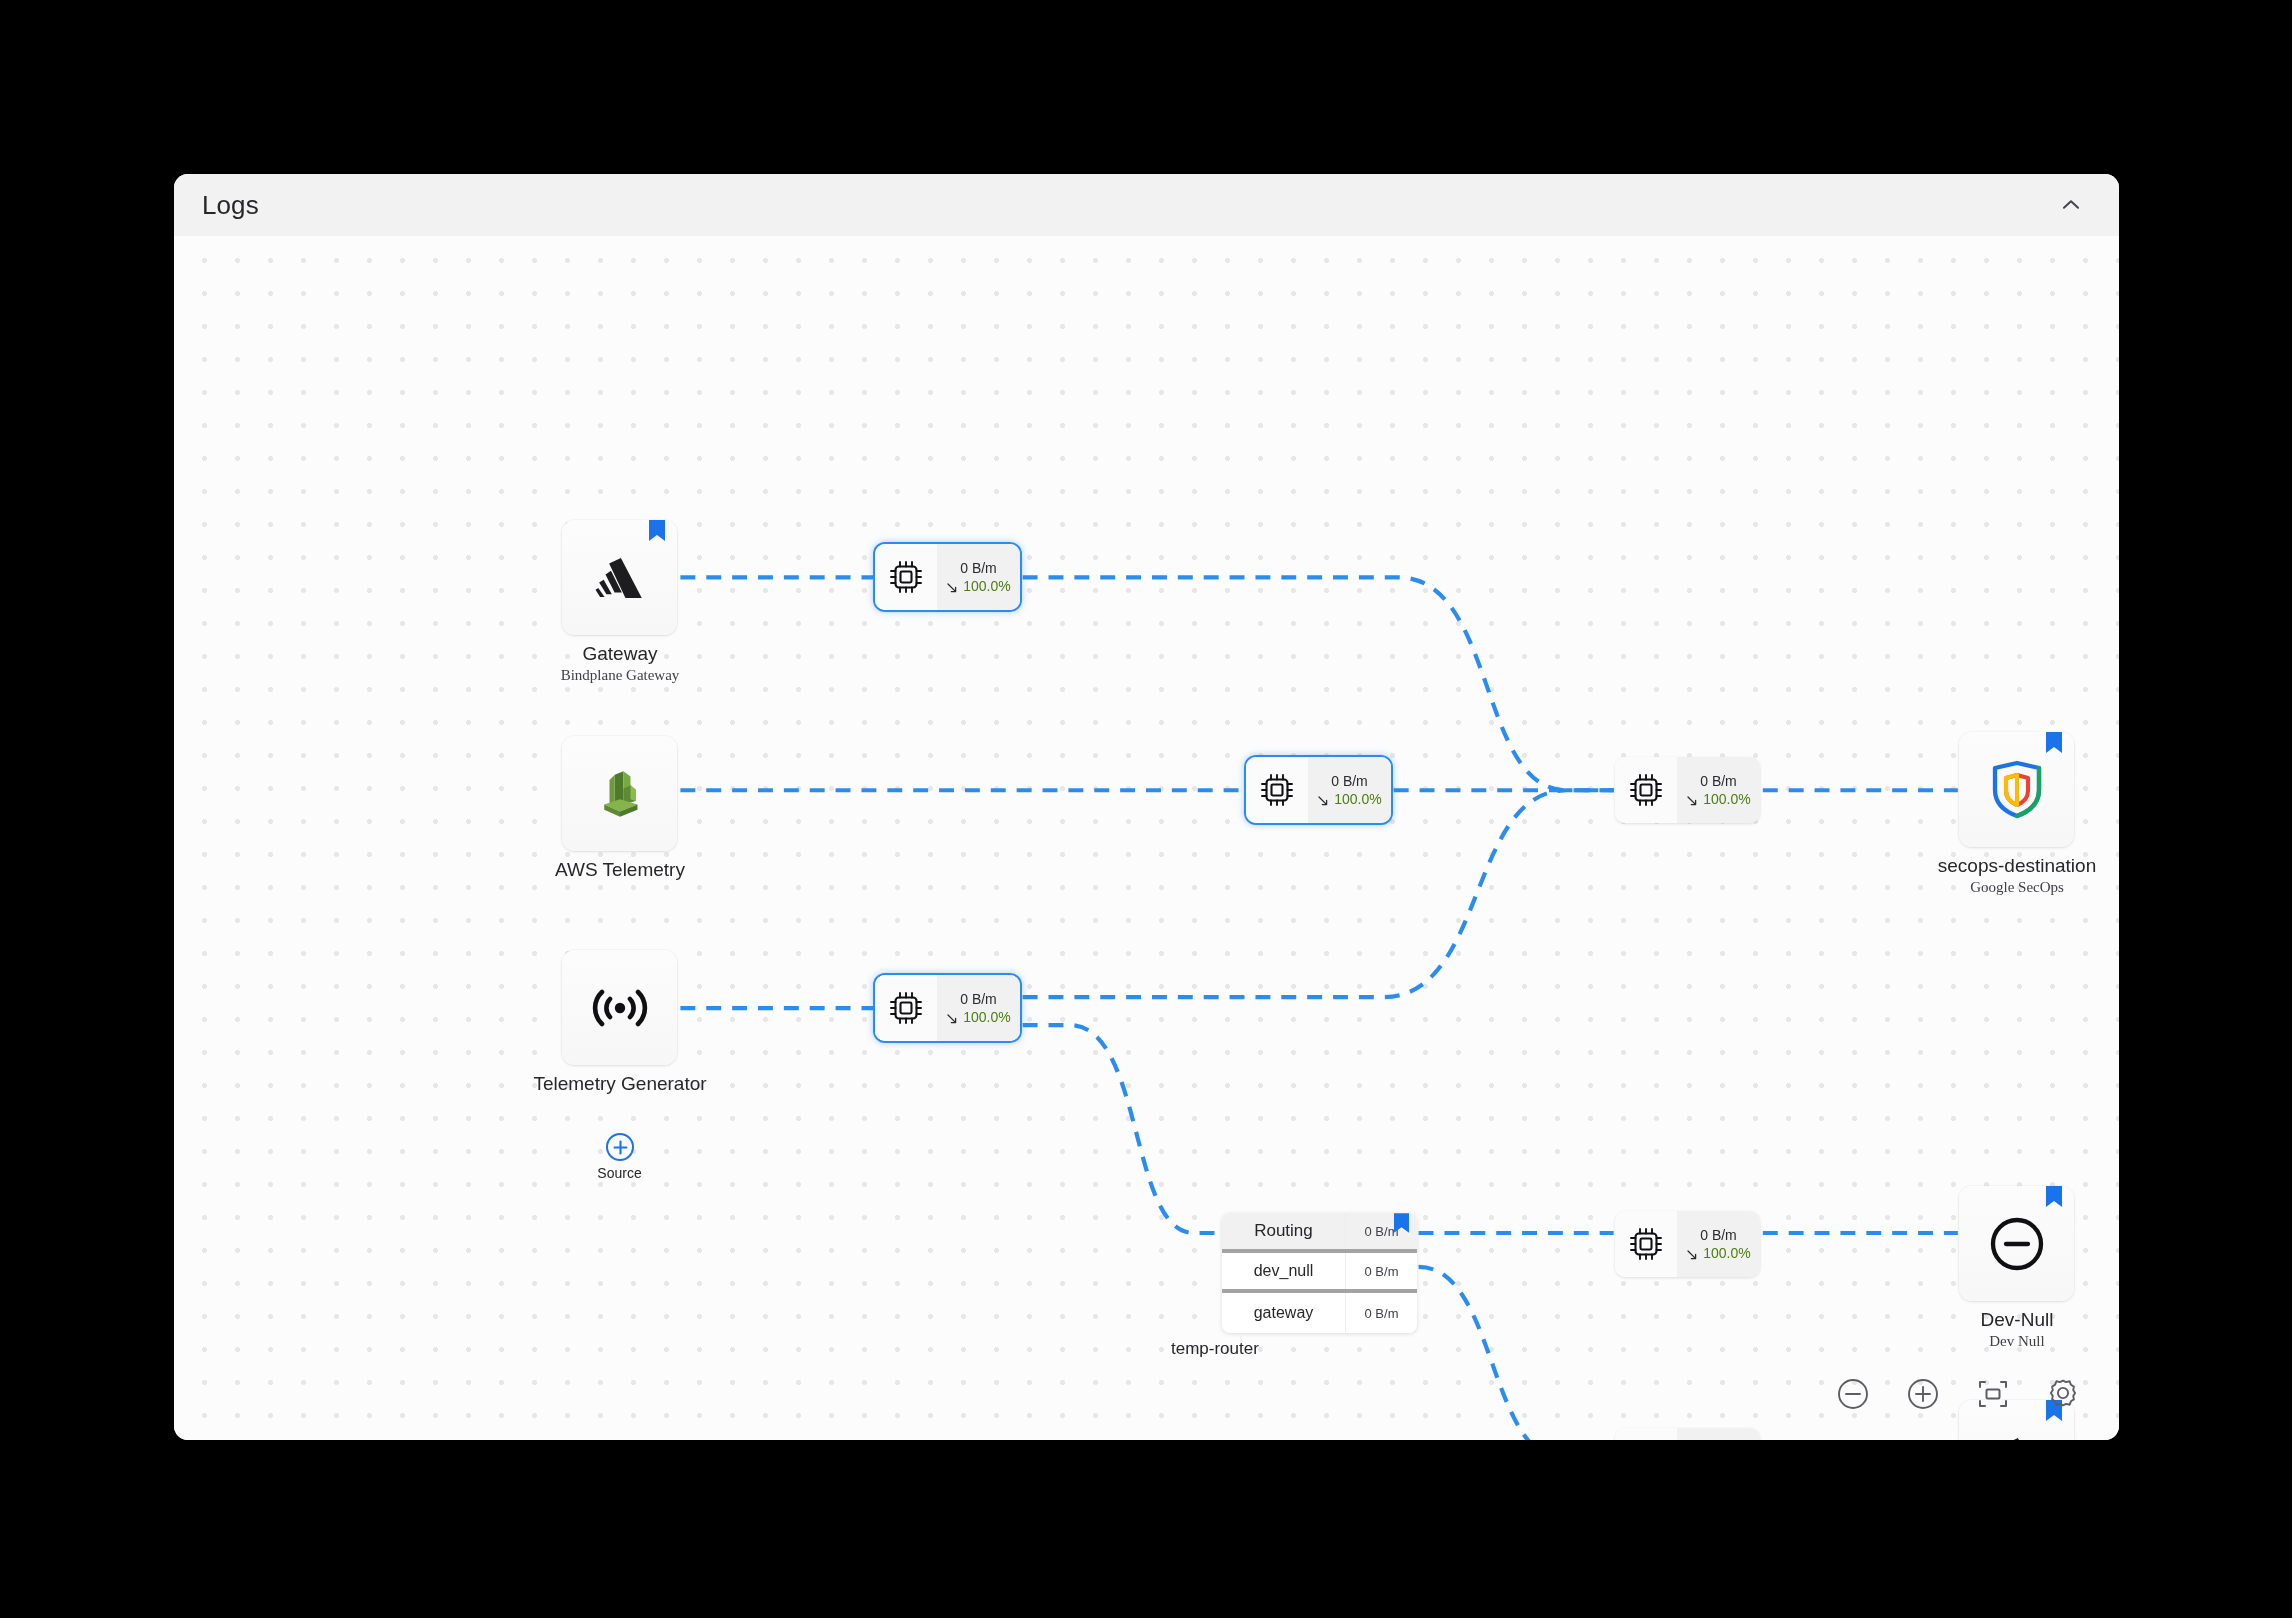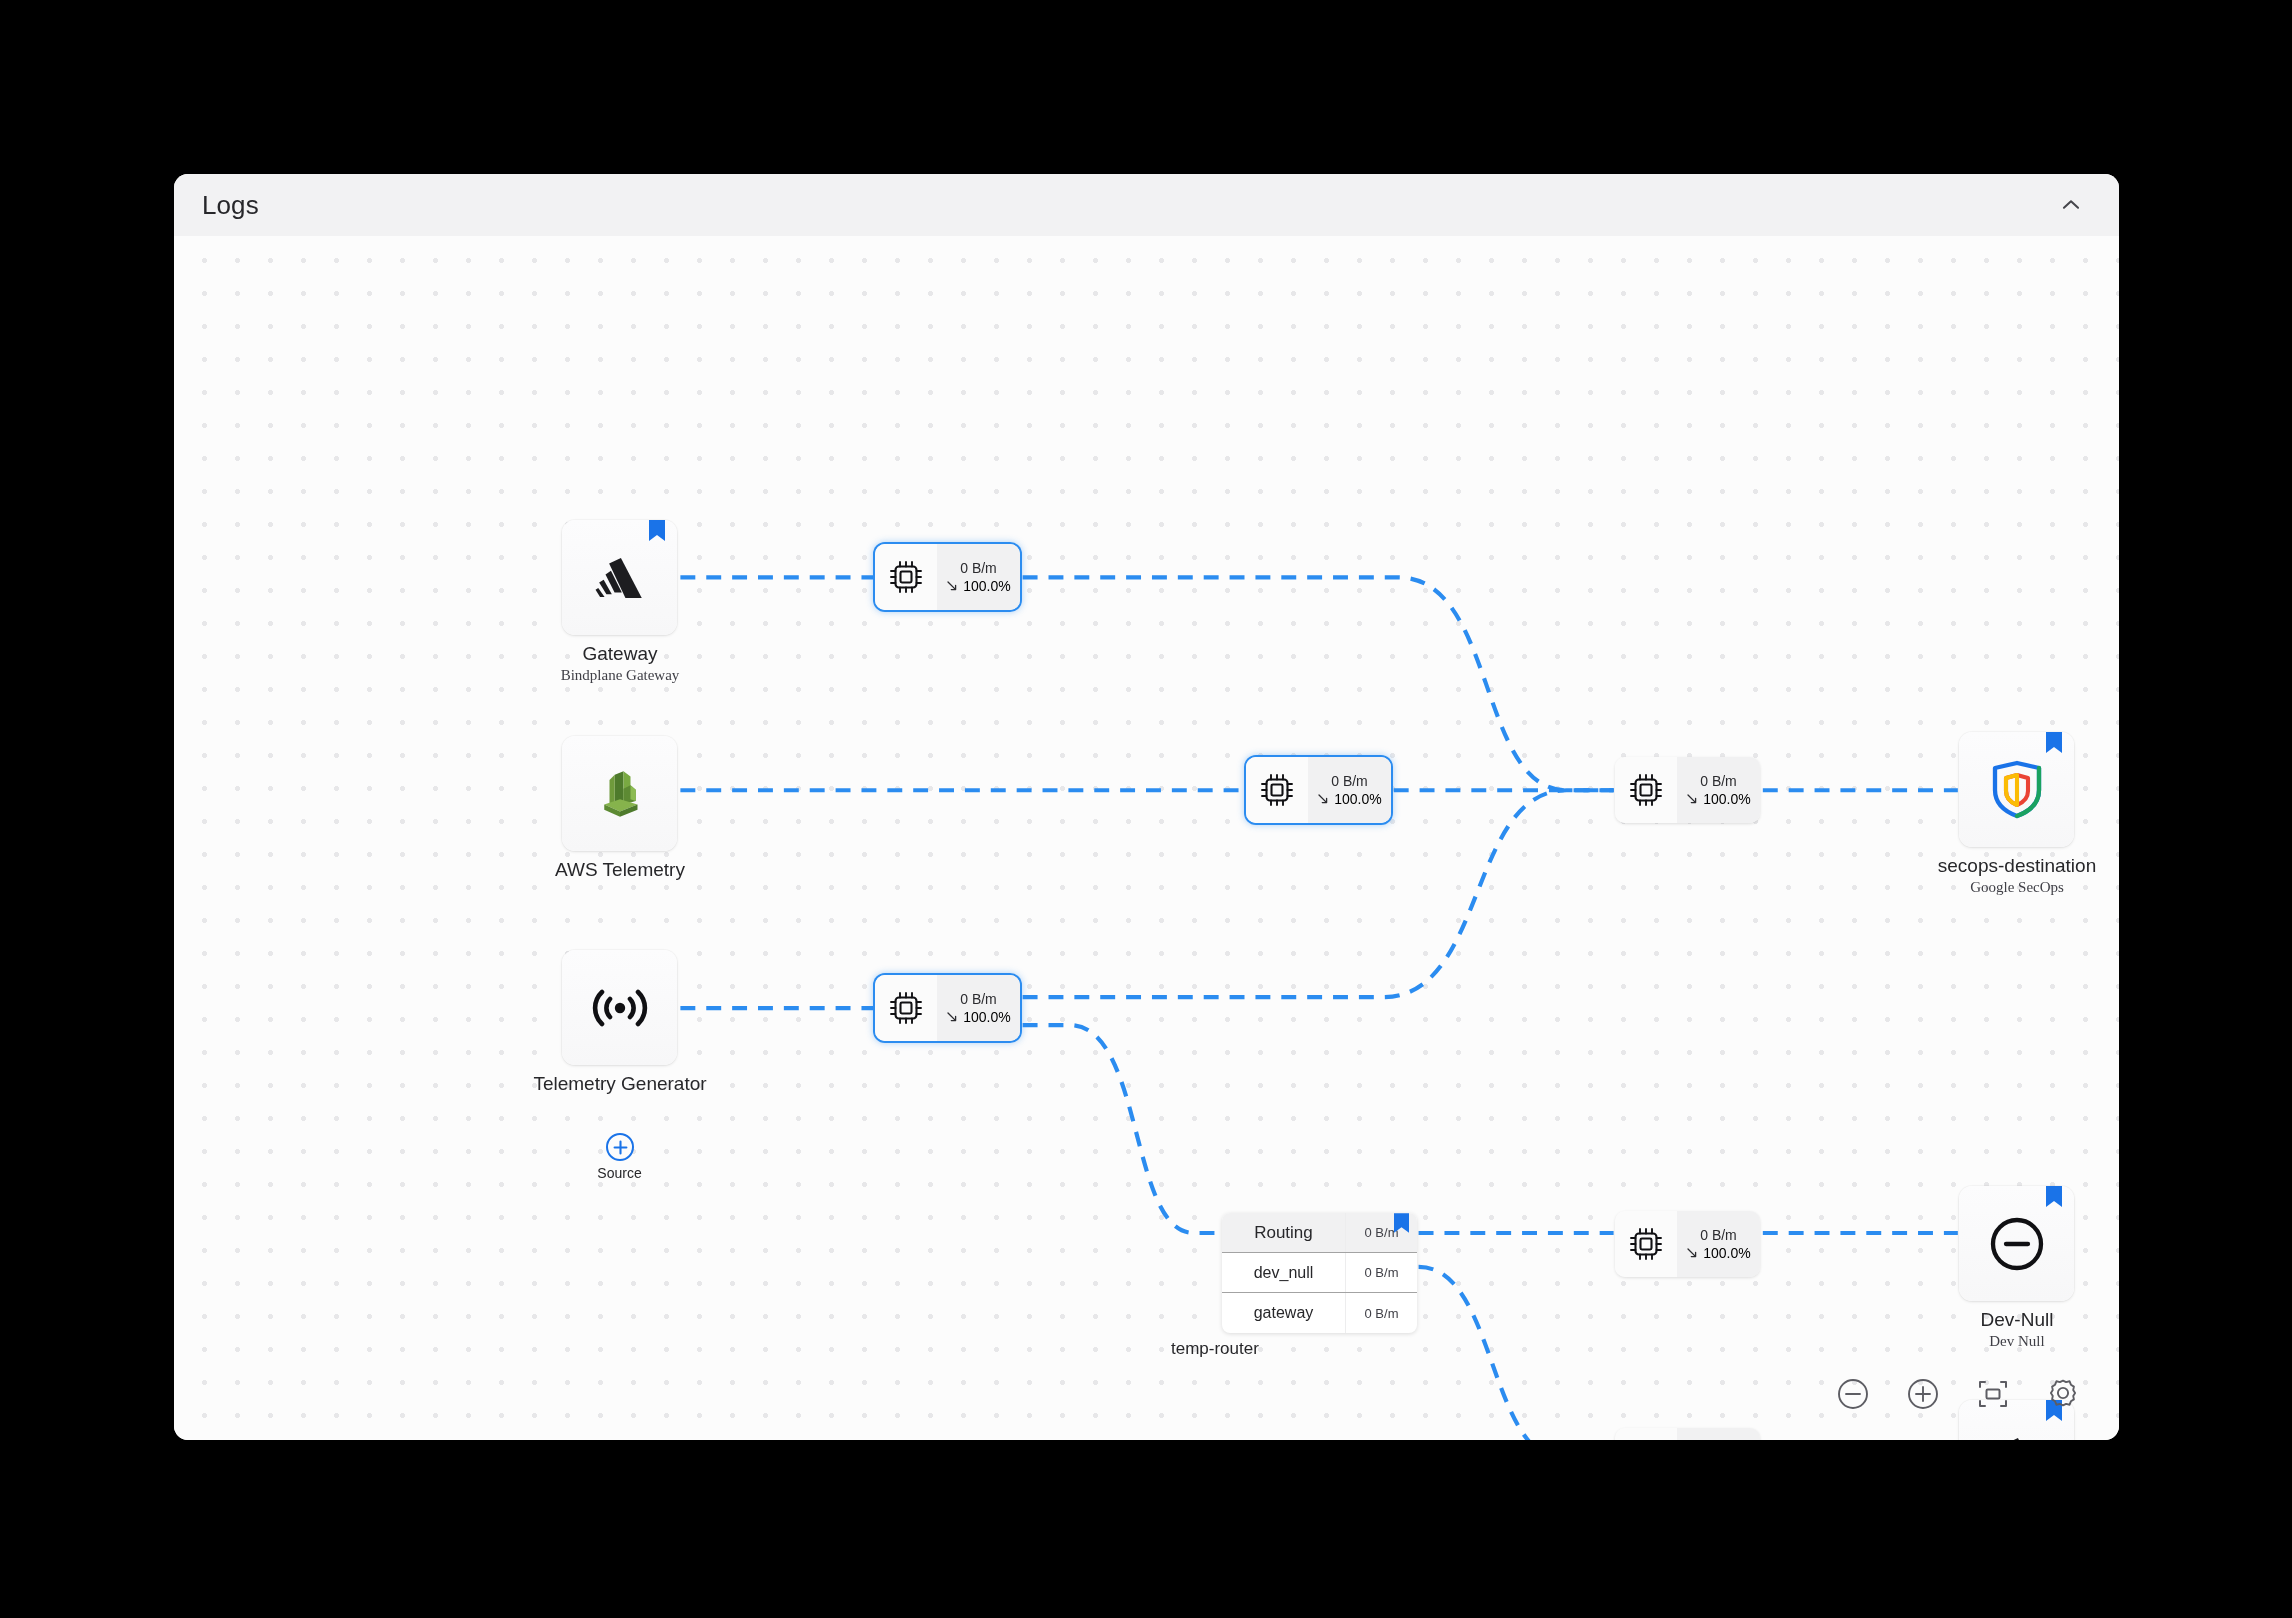--- a/index.html
+++ b/index.html
@@ -118,43 +118,43 @@
     display: flex; align-items: center; justify-content: center;
   }
   .proc-meta {
     flex: 1;
     background: #f1f1f2;
     display: flex; flex-direction: column;
     align-items: center; justify-content: center;
     gap: 2px;
   }
   .proc-rate { font-size: 14px; color: #2b2b2f; line-height: 16px; }
-  .proc-pct  { font-size: 14px; color: #000000; line-height: 16px;
-               display: flex; align-items: center; gap: 5px; white-space: nowrap; }
+  .proc-pct  { font-size: 14px; color: #4d7c0f; line-height: 16px;
+               display: flex; align-items: flex-end; gap: 5px; white-space: nowrap; }
 
   
   .router {
     position: absolute;
     width: 0; height: 0;
   }
   .router-body {
     position: absolute;
     left: -98px; top: -60px;
     width: 195px;
     border-radius: 8px;
     overflow: hidden;
     box-shadow: 0 1px 4px rgba(0,0,0,.13);
     background: #ffffff;
     cursor: pointer;
   }
   .router-row {
     display: flex;
     height: 40px;
     align-items: stretch;
-    border-bottom: 1px solid #a3a3a3;
+    border-bottom: 4px solid #a3a3a3;
   }
   .router-row:last-child { border-bottom: none; }
   .router-row.head { background: #f1f1f2; }
   .router-row.head .rr-name { font-size: 17px; color: #27272a; }
   .rr-name {
     flex: 1;
     display: flex; align-items: center; justify-content: center;
     font-size: 16px; color: #27272a;
   }
   .rr-val {

